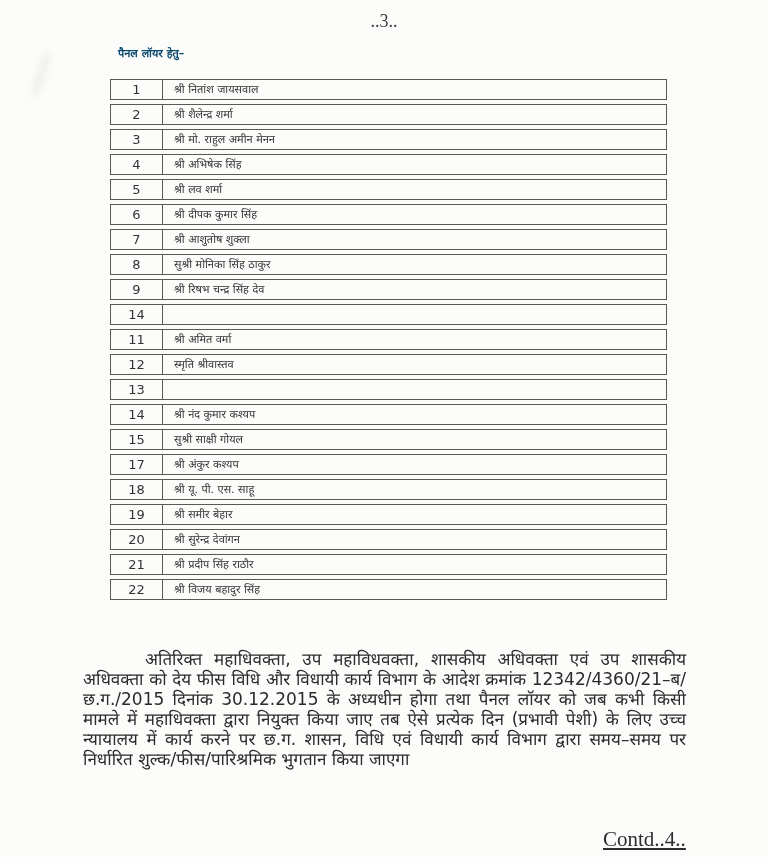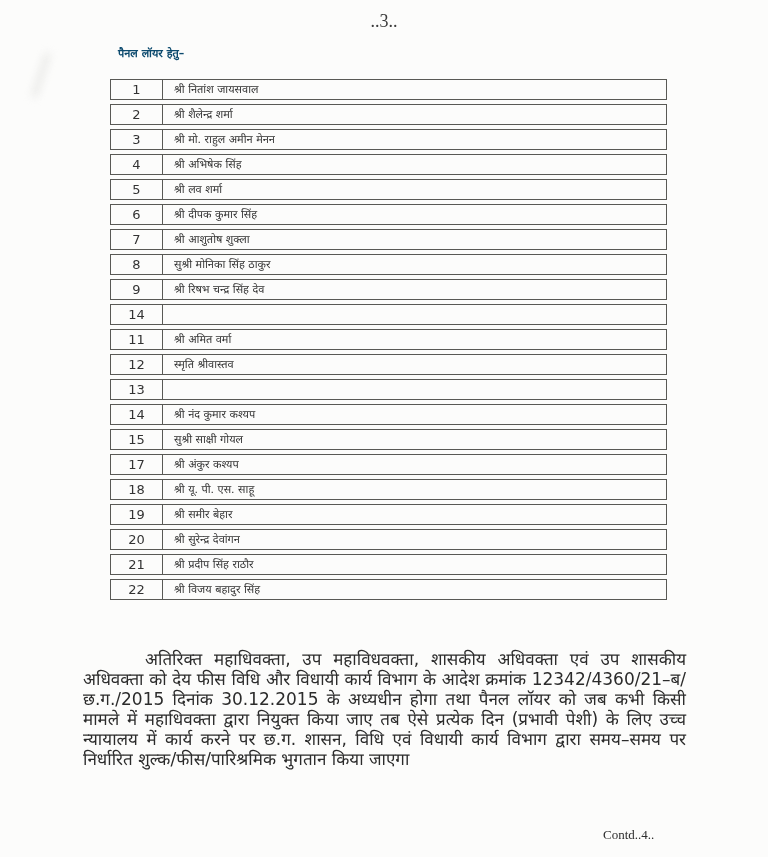--- a/index.html
+++ b/index.html
@@ -86,22 +86,23 @@
     line-height: 20px;
     text-align: justify;
     text-indent: 62px;
     color: #2b2b2b;
   }
   .contd {
     position: absolute;
     left: 603px;
     top: 827px;
     font-family: "Liberation Serif", serif;
-    font-size: 13px;
+    font-size: 21px;
     color: #2d2d2d;
+    text-decoration: underline;
   }
 </style>
 </head>
 <body>
 
 <div class="page">
   <div class="smudge"></div>
 
   <div class="page-number">..3..</div>
 

